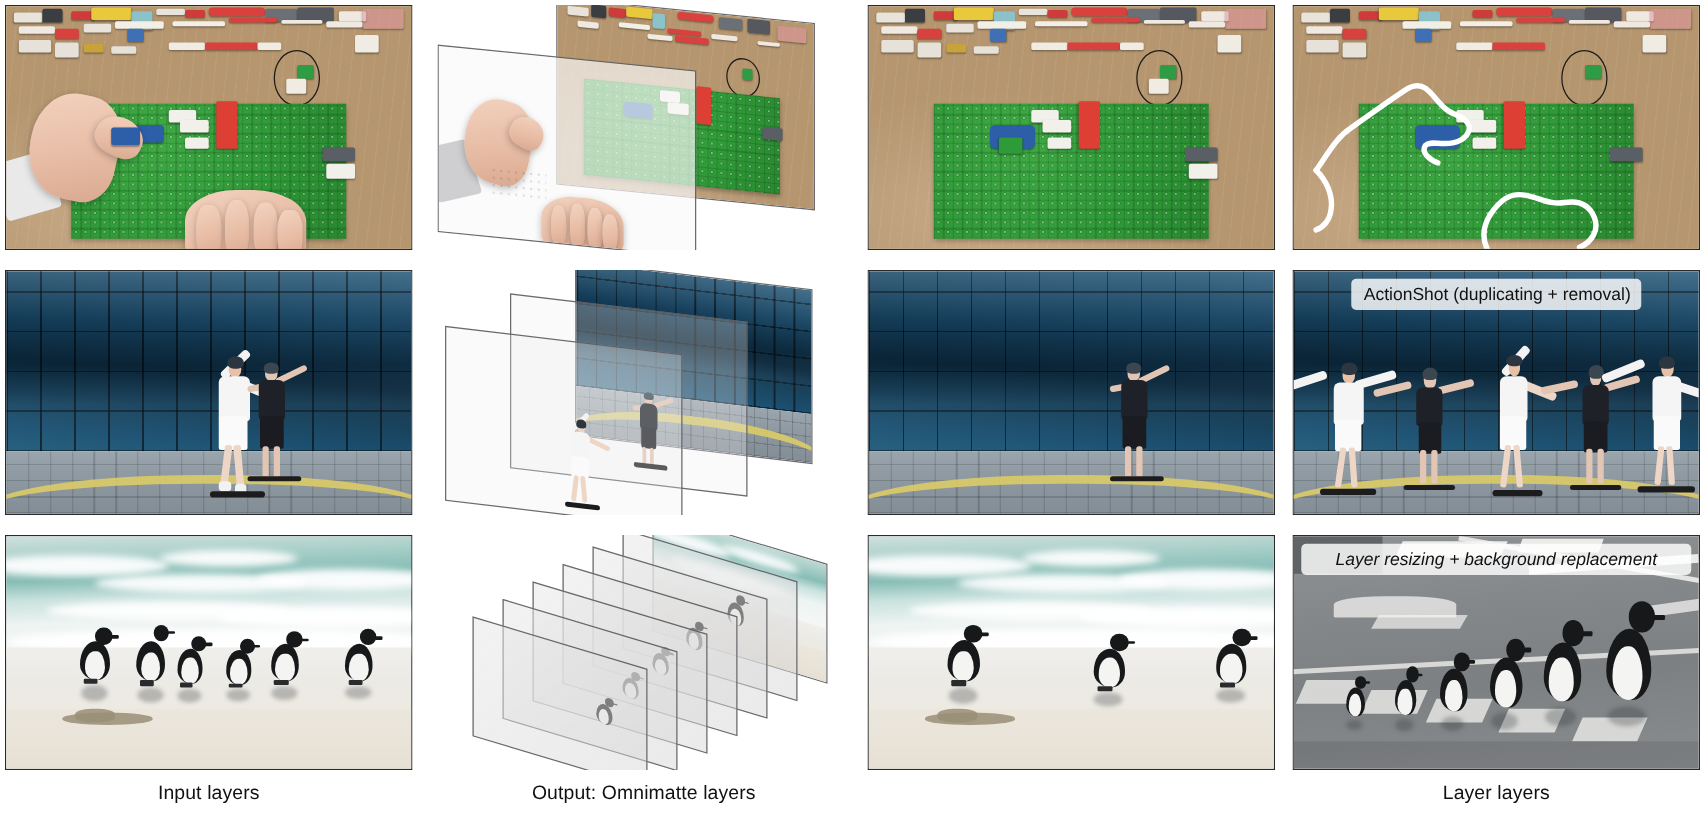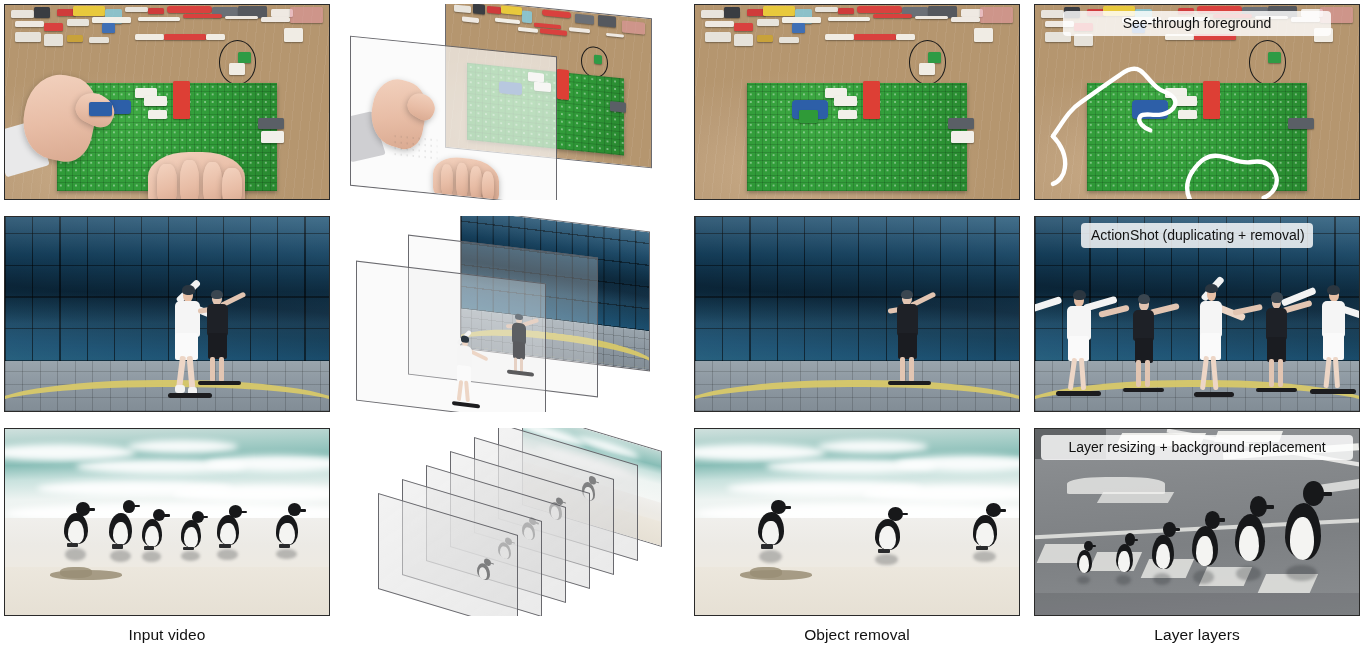--- a/index.html
+++ b/index.html
@@ -34,21 +34,21 @@
     color:#111;
     font-size:14px;
     line-height:1;
     padding:5px 10px 6px;
     border-radius:4px;
     white-space:nowrap;
     box-sizing:border-box;
     text-align:center;
     z-index:20;
   }
-  .badge.wide{left:6px;right:6px;}
+  .badge.wide{left:6px;right:6px;font-style:italic;}
   .badge.mid{left:28px;right:28px;}
   .badge.narrow{left:46px;right:46px;}
 
   
   .lego-bg{
     position:absolute;inset:0;
     background:
       radial-gradient(ellipse 60% 50% at 30% 85%, #c9ab87 0%, #bb9d79 60%, #b5966f 100%),
       linear-gradient(175deg,#caa97f 0%,#c3a277 45%,#bb9a6e 100%);
   }
@@ -360,21 +360,20 @@
         <svg class="outline-path" viewBox="0 0 326 196" preserveAspectRatio="none">
           <path d="M18 132 C 28 118, 34 106, 46 98 C 60 88, 74 78, 86 70 C 94 64, 100 62, 106 66
                    C 112 70, 116 78, 124 84 C 130 88, 136 88, 140 94 C 144 100, 138 108, 128 110
                    C 118 112, 110 108, 106 112 C 102 118, 110 124, 116 126" fill="none" stroke="#ffffff" stroke-width="4.4" stroke-linecap="round" stroke-linejoin="round"></path>
           <path d="M18 132 C 26 140, 32 152, 30 164 C 29 172, 24 178, 18 180" fill="none" stroke="#ffffff" stroke-width="4.4" stroke-linecap="round" stroke-linejoin="round"></path>
           <path d="M158 168 C 166 156, 174 150, 186 152 C 198 154, 206 160, 218 158
                    C 230 156, 238 160, 242 170 C 246 180, 240 190, 230 194" fill="none" stroke="#ffffff" stroke-width="4.4" stroke-linecap="round" stroke-linejoin="round"></path>
           <path d="M158 168 C 152 178, 152 188, 156 196" fill="none" stroke="#ffffff" stroke-width="4.4" stroke-linecap="round" stroke-linejoin="round"></path>
         </svg>
       </div>
-      <div class="badge mid">See-through foreground</div>
     </div>
   </div>
 
   <div class="cell" style="left:4px;top:216px;width:326px;height:196px;">
     <div class="panel">
       <div class="panel-inner">
         <div class="glass-wall">
             <div class="glass-grid"></div>
             <div class="glass-sheen"></div>
           </div>
@@ -790,17 +789,17 @@
           <div class="pg-belly" style="left:22%;top:40%;width:44%;height:48%;"></div>
           <div class="pg-head" style="left:46%;top:0%;width:38%;height:28%;"></div>
           <div class="pg-beak" style="left:78%;top:12%;width:20%;height:5%;"></div>
           <div class="pg-refl" style="left:14%;top:94%;width:56%;height:18%;"></div>
         </div>
       </div>
       <div class="badge wide">Layer resizing + background replacement</div>
     </div>
   </div>
 
-  <div class="caption" style="left:4px;top:626px;width:326px;">Input video</div>
-  <div class="caption" style="left:694px;top:626px;width:326px;">Object removal</div>
+  <div class="caption" style="left:4px;top:626px;width:326px;">Input layers</div>
+  <div class="caption" style="left:350px;top:626px;width:330px;">Output: Omnimatte layers</div>
   <div class="caption" style="left:1034px;top:626px;width:326px;">Layer layers</div>
 
 </div>
 
 </body></html>

